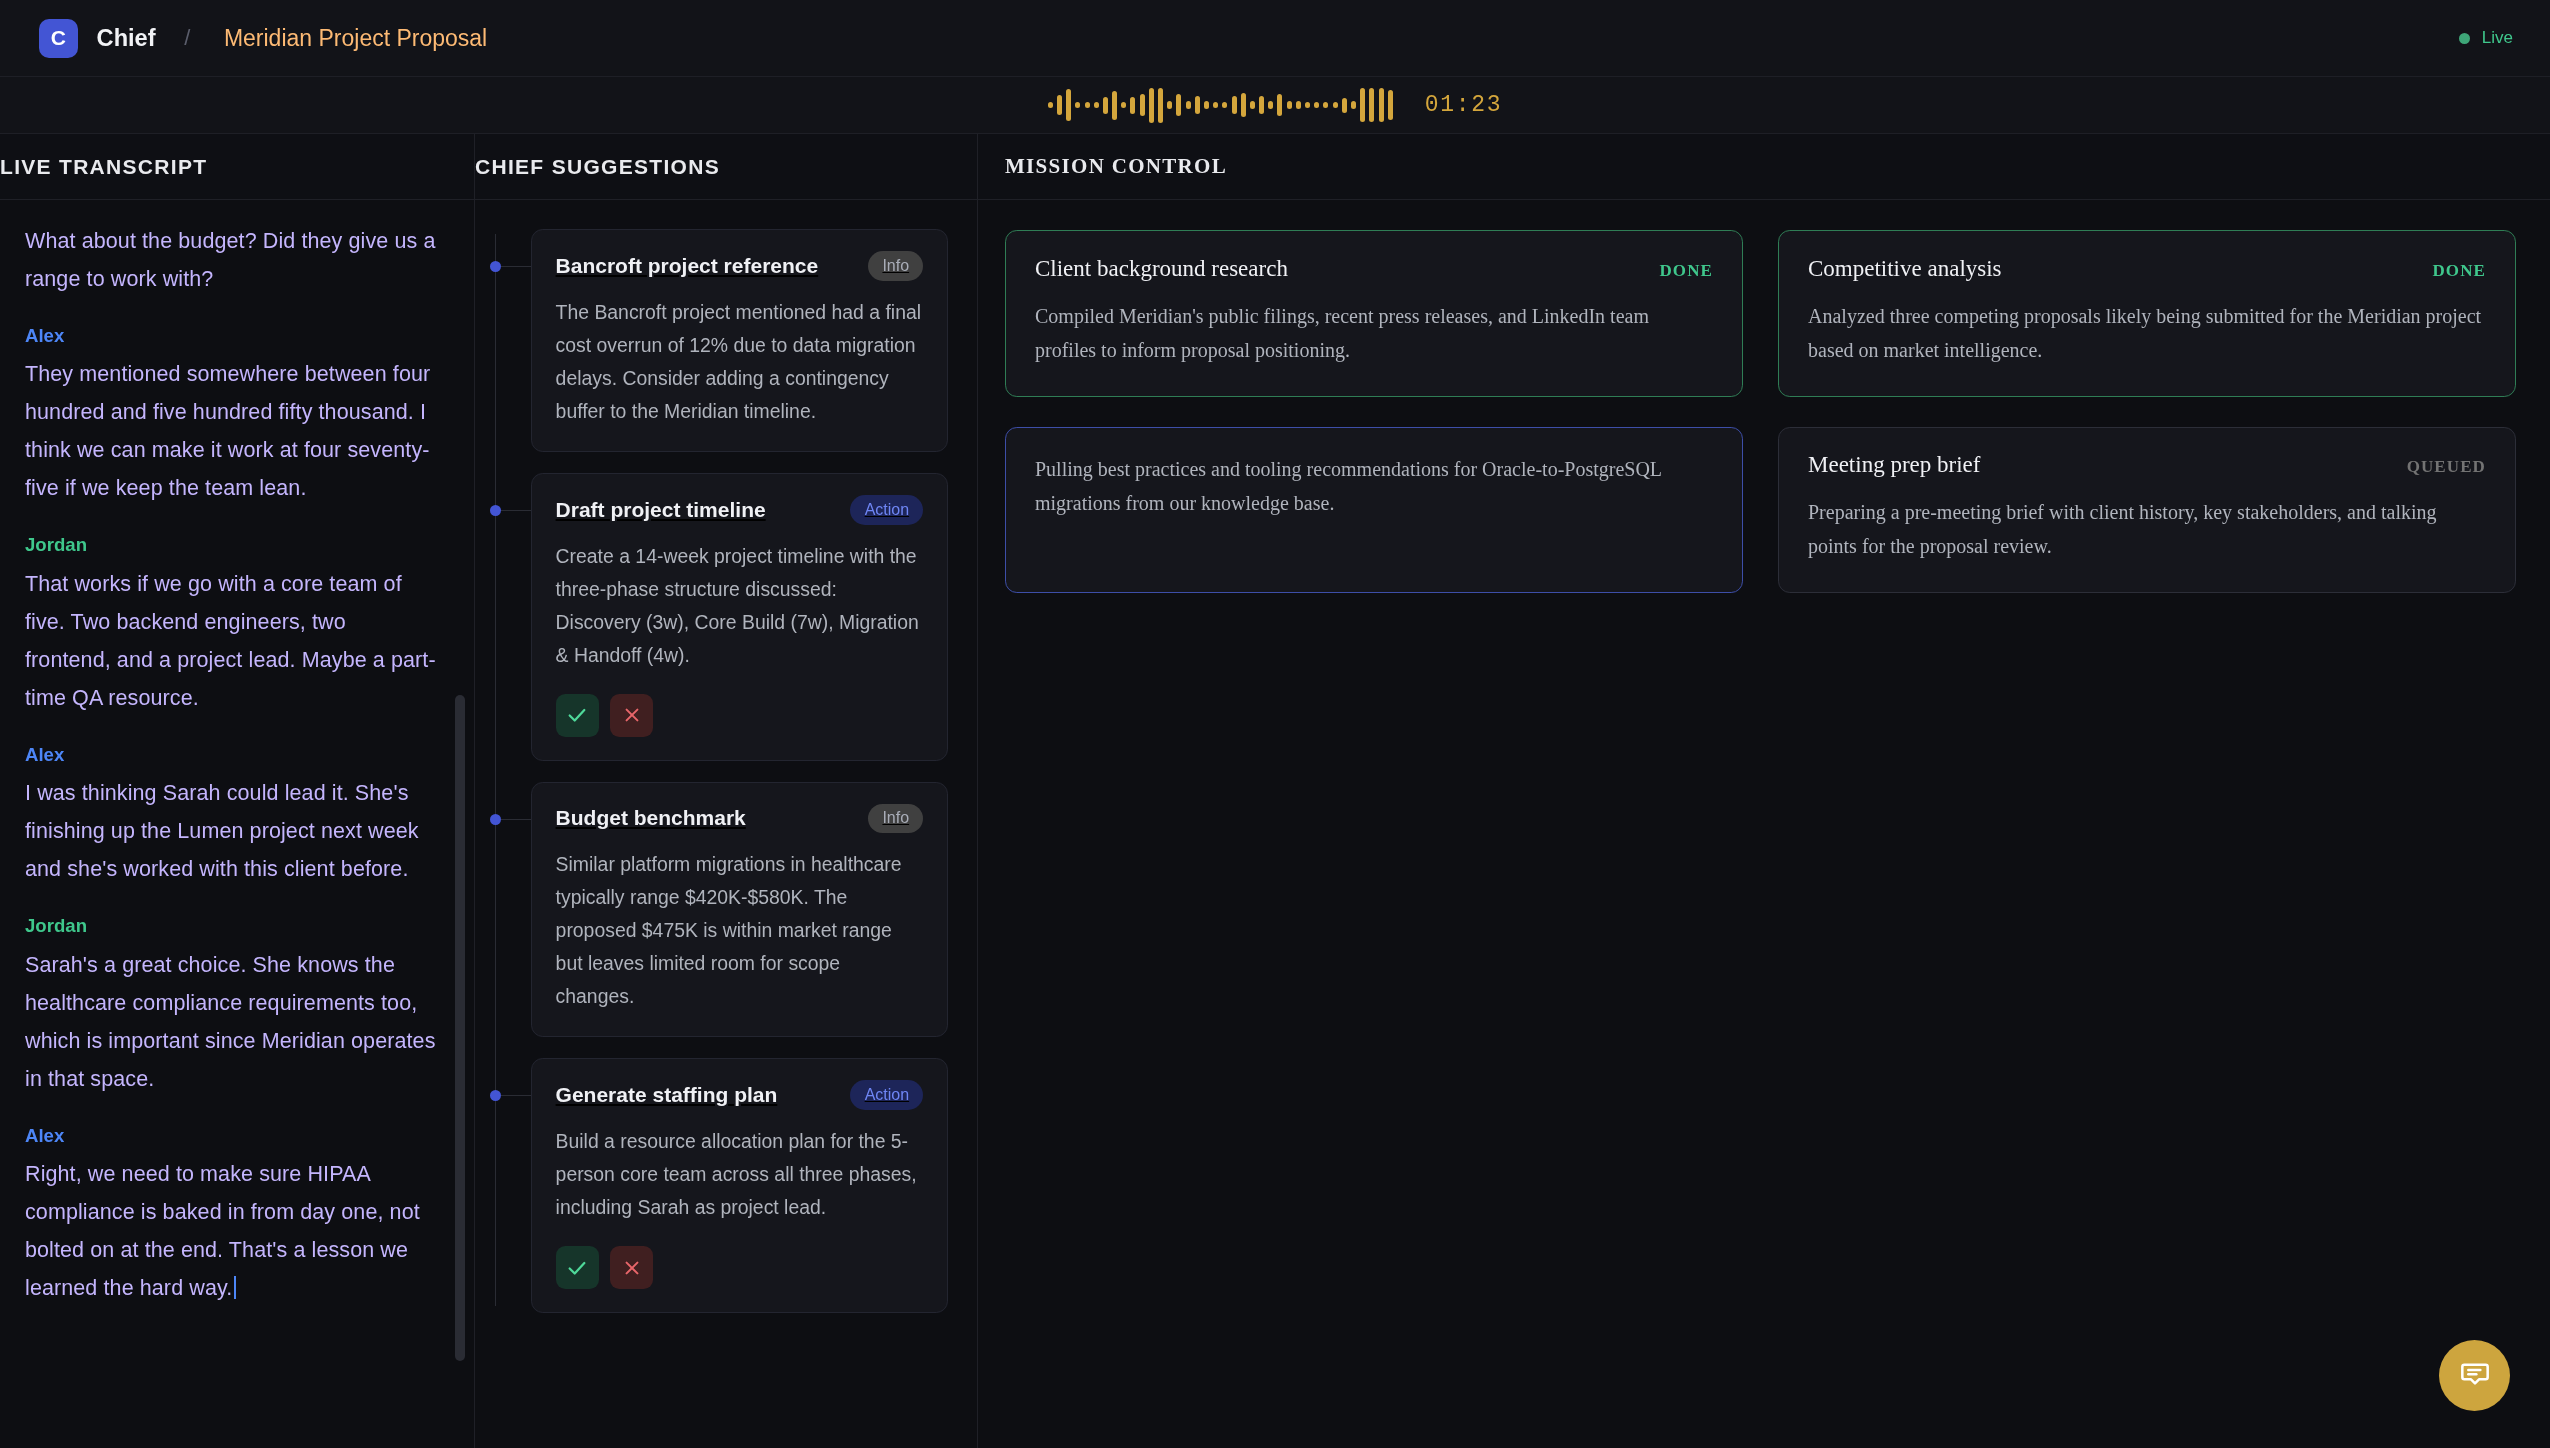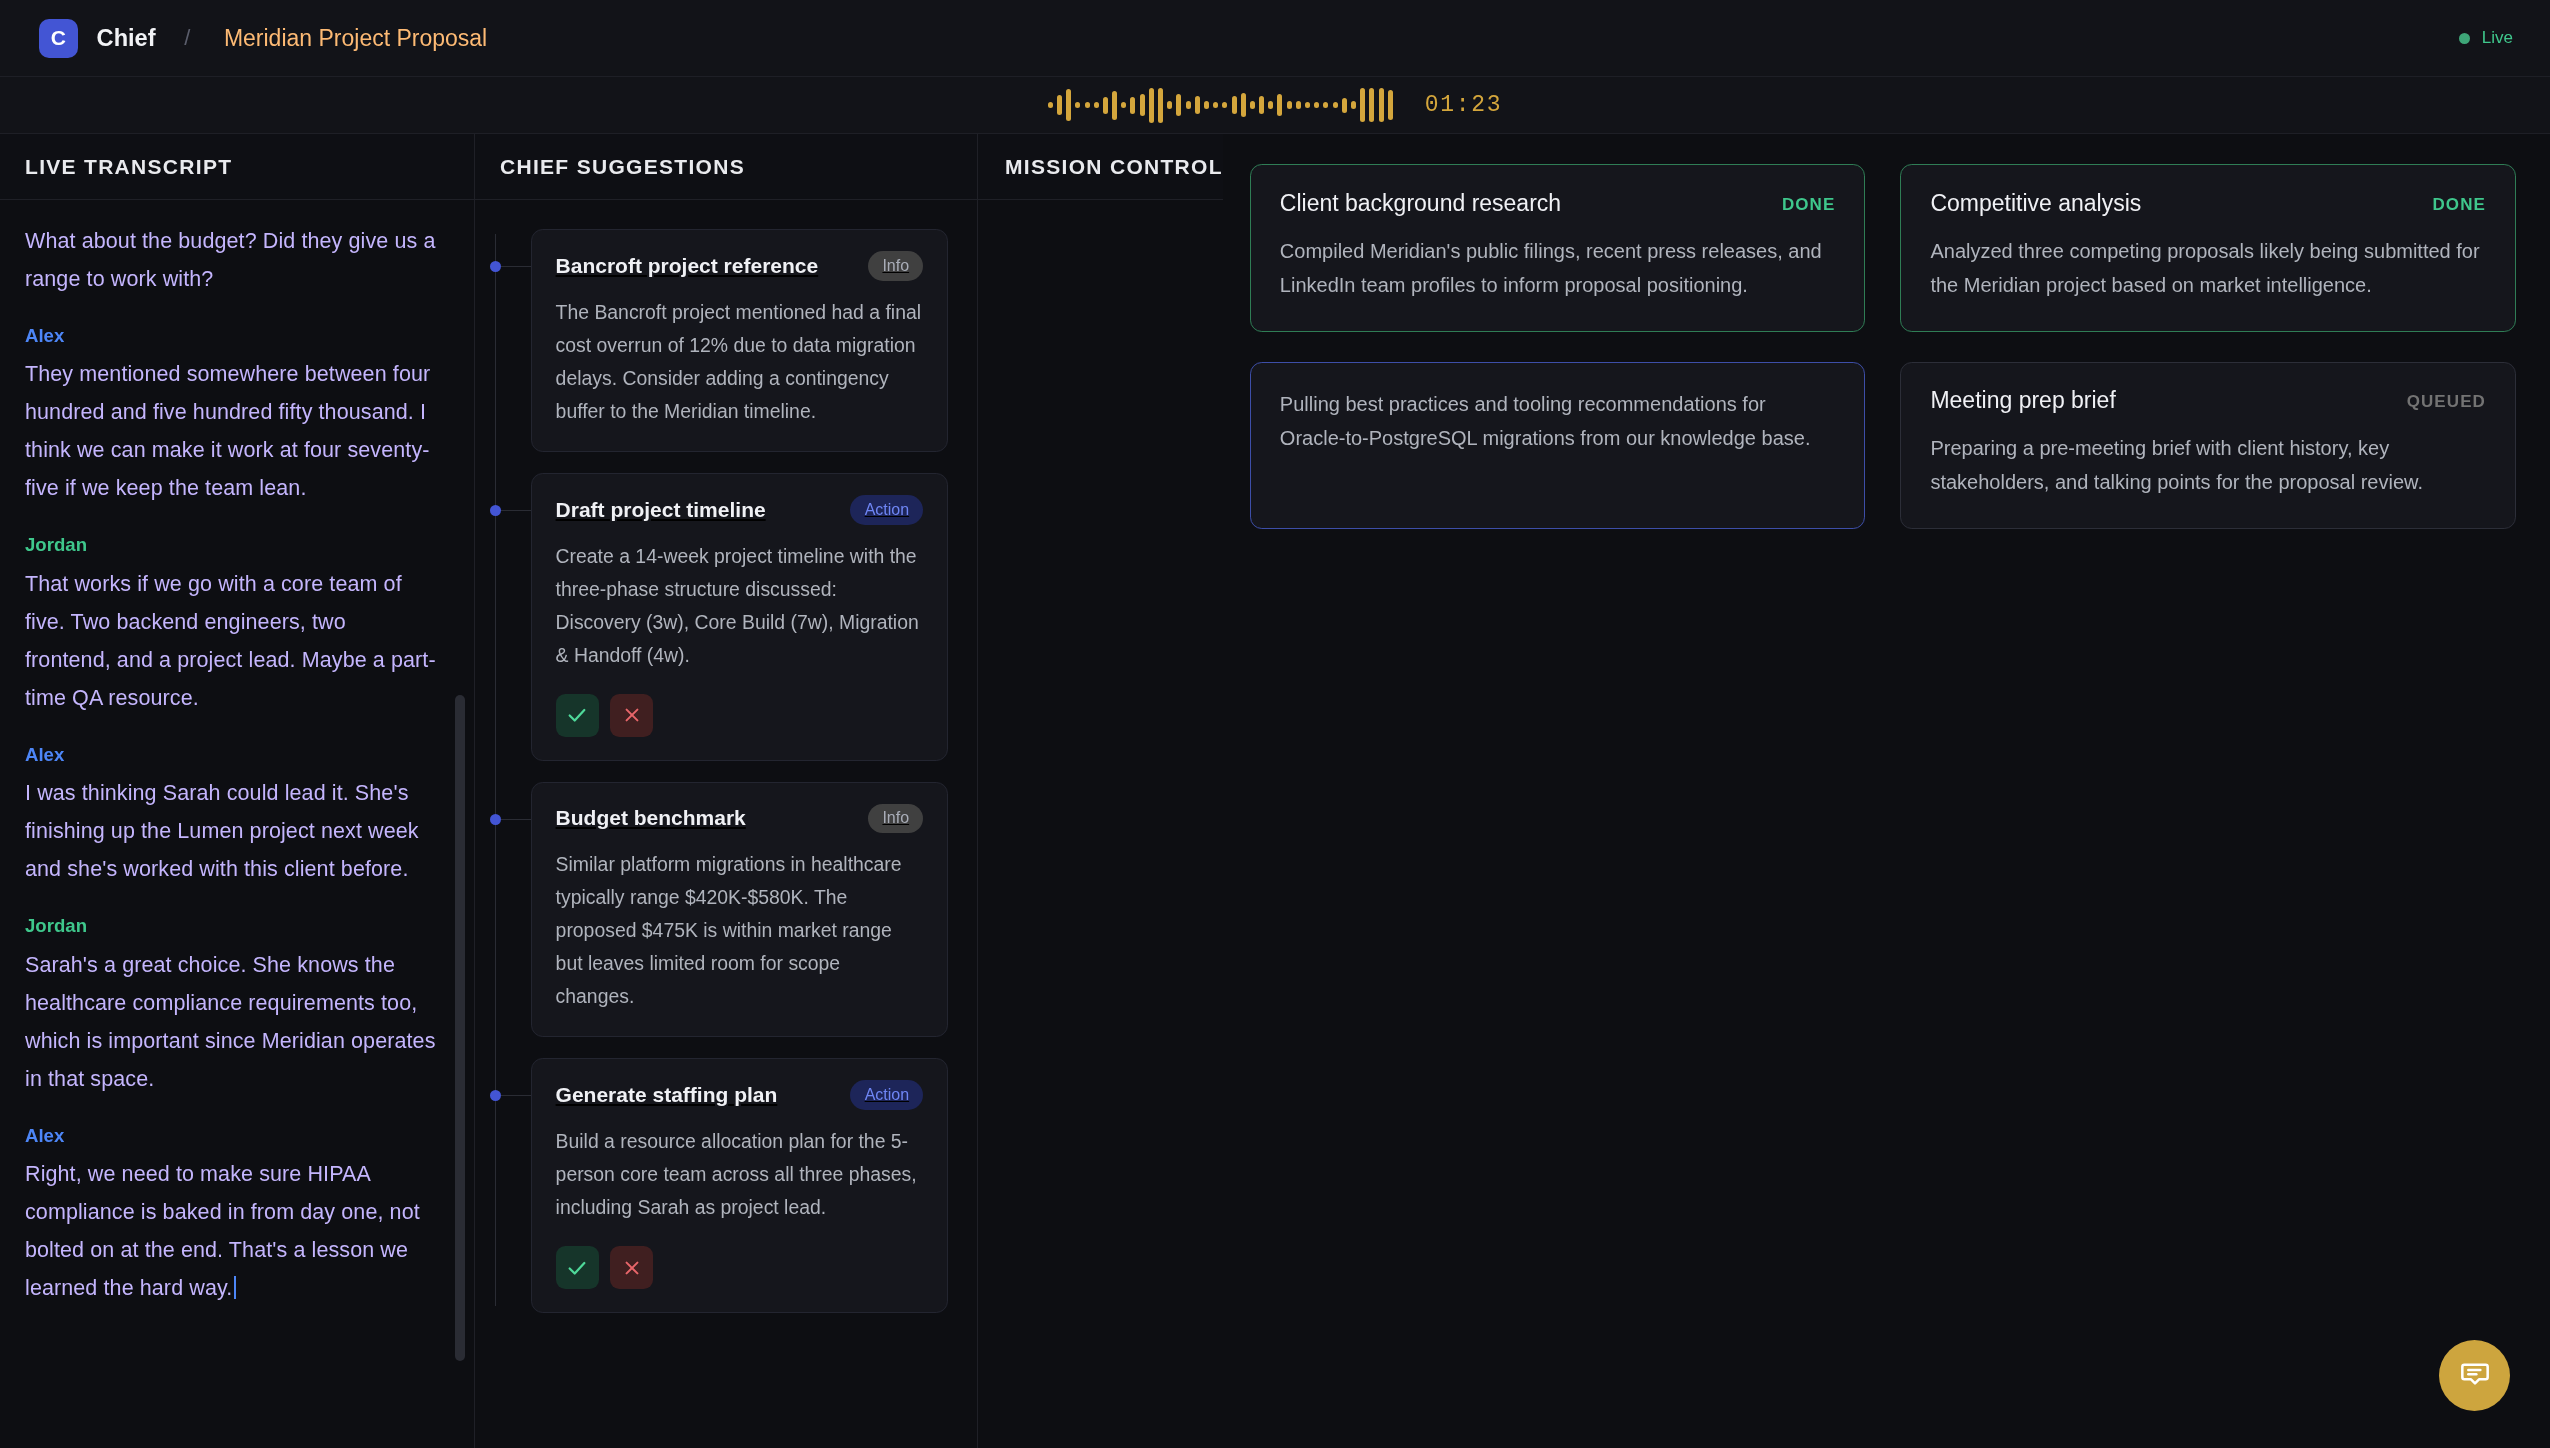--- a/index.html
+++ b/index.html
@@ -52,25 +52,24 @@
   .timer {
     color: #d4a63c; font-size: 23px; letter-spacing: 1.7px;
     font-family: "Liberation Mono", "DejaVu Sans Mono", monospace;
   }
 
   
   .columns { display: flex; height: calc(1449px - 77px - 57px); }
 
   .col-transcript { width: 475px; border-right: 0.8px solid #1f2027; display: flex; flex-direction: column; }
   .col-suggest   { width: 503px; border-right: 0.8px solid #1f2027; display: flex; flex-direction: column; }
-  .col-mission   { flex: 1; display: flex; flex-direction: row; }
+  .col-mission   { flex: 1; display: flex; flex-direction: column; font-family: Liberation Serif, serif; }
 
   .col-head {
     height: 66px; display: flex; align-items: center;
-    padding-left: 25px;
     border-bottom: 0.8px solid #1f2027;
     background: #0e0f14;
   }
   .col-mission .col-head { padding-left: 27px; }
   .col-head h2 {
     color: #e9eaee; font-size: 21px; font-weight: 700;
     letter-spacing: 1.3px;
   }
 
   

